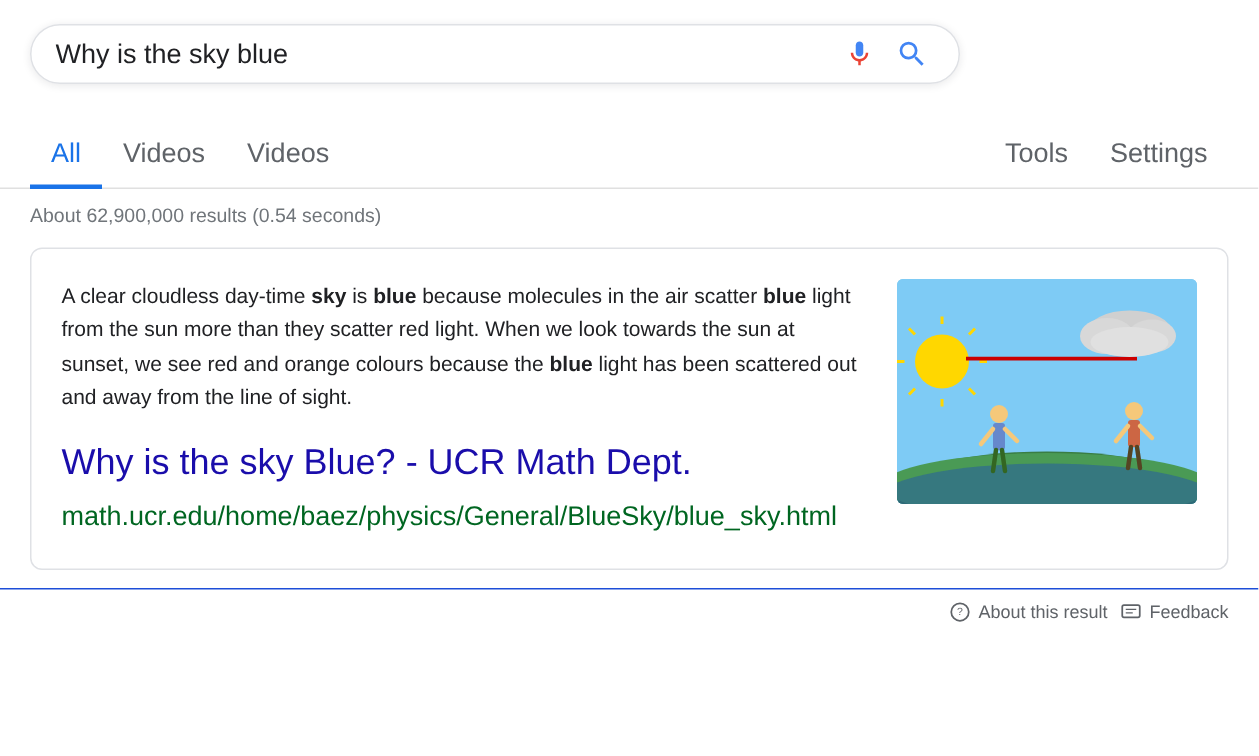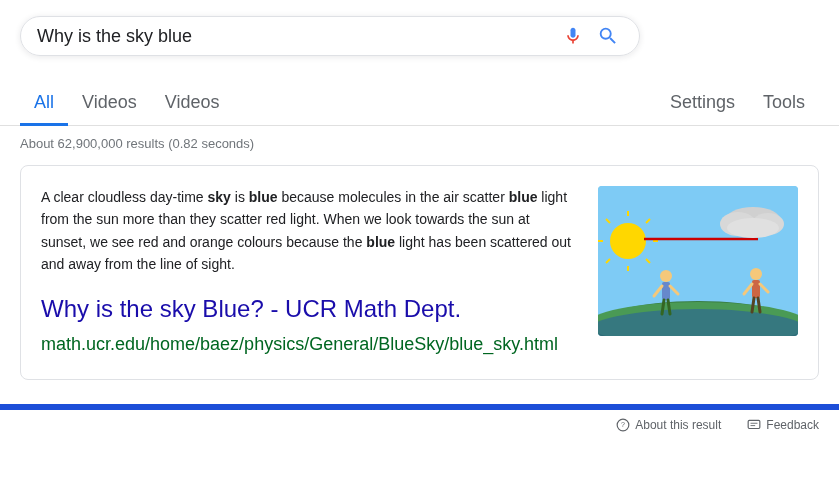--- a/index.html
+++ b/index.html
@@ -93,21 +93,21 @@
 
     
     .result-count {
       padding: 10px 20px 10px 20px;
       font-size: 13px;
       color: #70757a;
     }
 
     
     .featured-card {
-      margin: 4px 20px 24px 20px;
+      margin: 4px 20px 12px 20px;
       border: 1px solid #dfe1e5;
       border-radius: 8px;
       padding: 20px;
       display: flex;
       gap: 20px;
       align-items: flex-start;
     }
 
     .snippet-text {
       flex: 1;
@@ -146,22 +146,22 @@
       color: #006621;
       margin-top: 2px;
     }
 
     
     .footer-bar {
       display: flex;
       justify-content: flex-end;
       align-items: center;
       padding: 8px 20px;
-      gap: 26px;
-      border-top: 6px solid #1d4ed8;
+      gap: 9px;
+      border-top: 1px solid #1d4ed8;
     }
 
     .footer-item {
       display: flex;
       align-items: center;
       gap: 5px;
       font-size: 12px;
       color: #5f6368;
       cursor: pointer;
     }
@@ -186,27 +186,27 @@
   </div>
 </div>
 
 <div class="nav-tabs">
   <div class="nav-left">
     <a class="nav-tab active" href="#">All</a>
     <a class="nav-tab" href="#">Videos</a>
     <a class="nav-tab" href="#">Videos</a>
   </div>
   <div class="nav-right">
+    <a class="nav-tab" href="#">Tools</a>
     <a class="nav-tab" href="#">Settings</a>
-    <a class="nav-tab" href="#">Tools</a>
   </div>
 </div>
 
 <div class="result-count">
-  <span>About 62,900,000 results (0.82 seconds)</span>
+  <span>About 62,900,000 results (0.54 seconds)</span>
 </div>
 
 <div class="featured-card">
   <div class="snippet-text">
     <p>
       A clear cloudless day-time <strong>sky</strong> is <strong>blue</strong> because
       molecules in the air scatter <strong>blue</strong> light from the sun
       more than they scatter red light. When we look
       towards the sun at sunset, we see red and orange
       colours because the <strong>blue</strong> light has been scattered out

